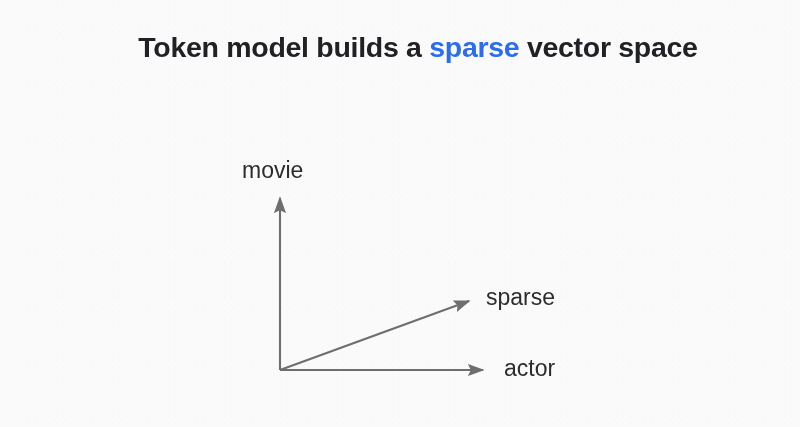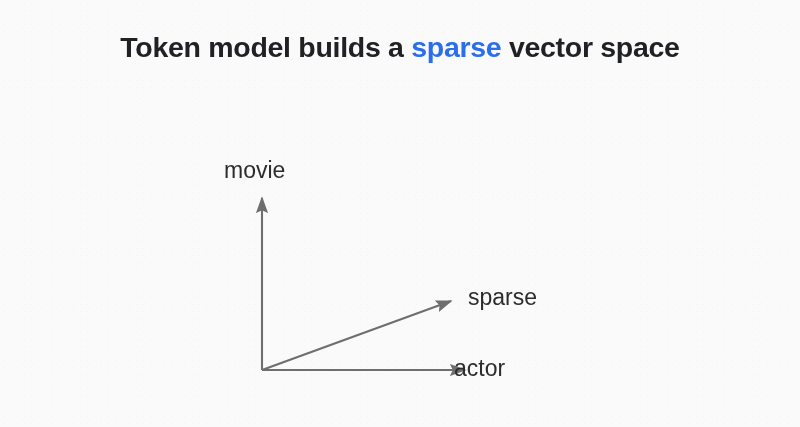--- a/index.html
+++ b/index.html
@@ -18,20 +18,21 @@
   
   #slide {
     position: absolute;
     inset: 0;
     background-color: #fafafa;
     background-image:
       radial-gradient(rgba(150,150,150,0.055) 0.6px, transparent 0.7px),
       radial-gradient(rgba(160,160,160,0.045) 0.5px, transparent 0.6px);
     background-size: 7px 7px, 11px 11px;
     background-position: 0 0, 3px 5px;
+    margin-left: 18px;
   }
 
   
   #title-block {
     position: absolute;
     top: 26px;
     left: 0;
     width: 800px;
     text-align: center;
     line-height: 42px;
@@ -64,21 +65,21 @@
   .axis-label {
     position: absolute;
     font-family: "Liberation Sans", sans-serif;
     font-size: 23px;
     font-weight: 400;
     color: #2c2c2c;
     white-space: nowrap;
   }
   #label-movie { left: 224px; top: 157px; }
   #label-music { left: 468px; top: 284px; }
-  #label-actor { left: 454px; top: 355px; }
+  #label-actor { left: 486px; top: 355px; }
 </style>
 </head>
 <body>
 
 <div id="slide">
 
   <div id="title-block">
     <span class="title-line"><span>Token model builds a </span><span class="hl">sparse</span><span> vector space</span></span>
   </div>
 

